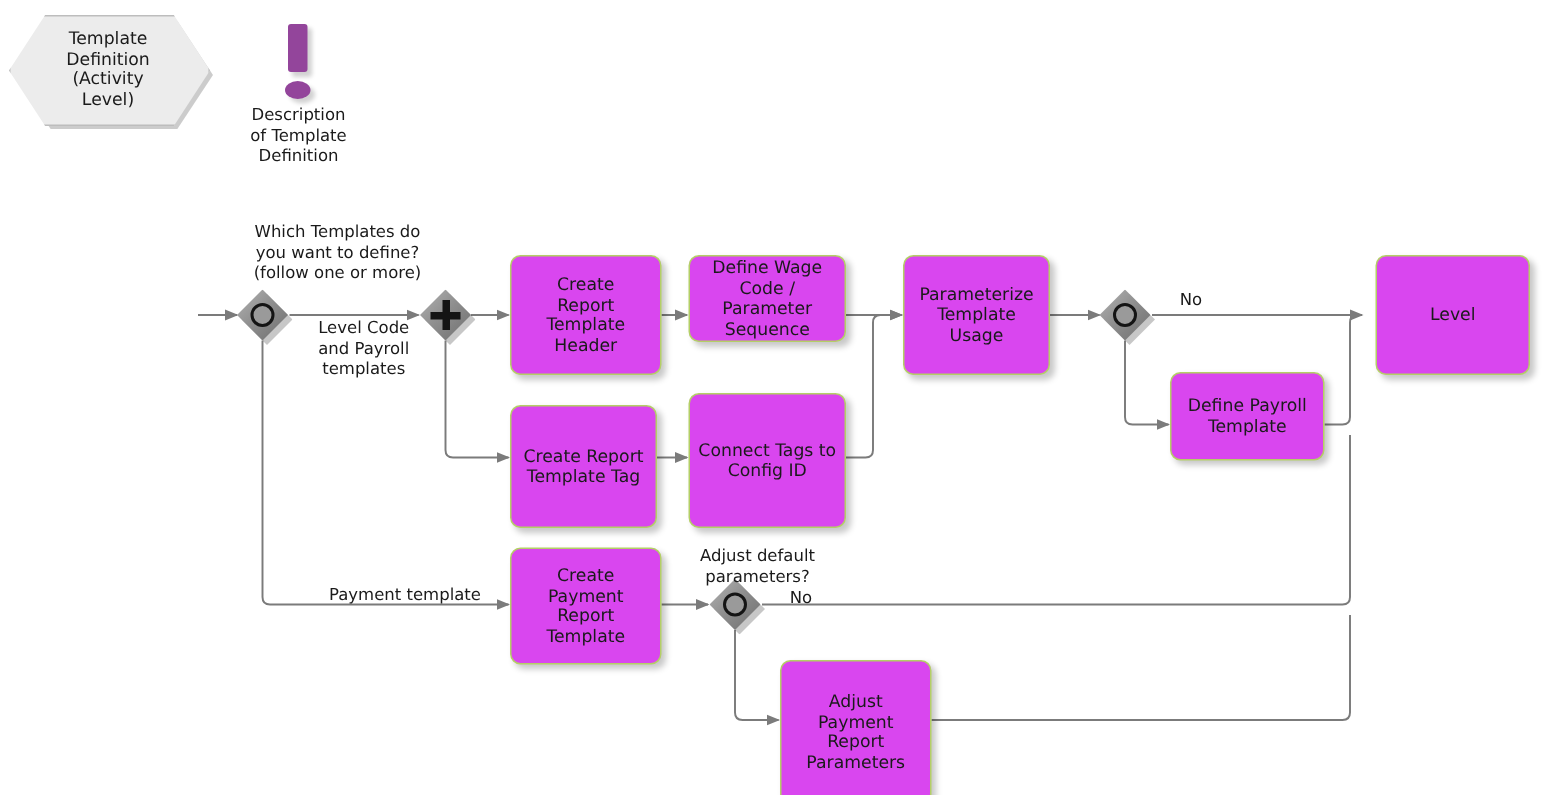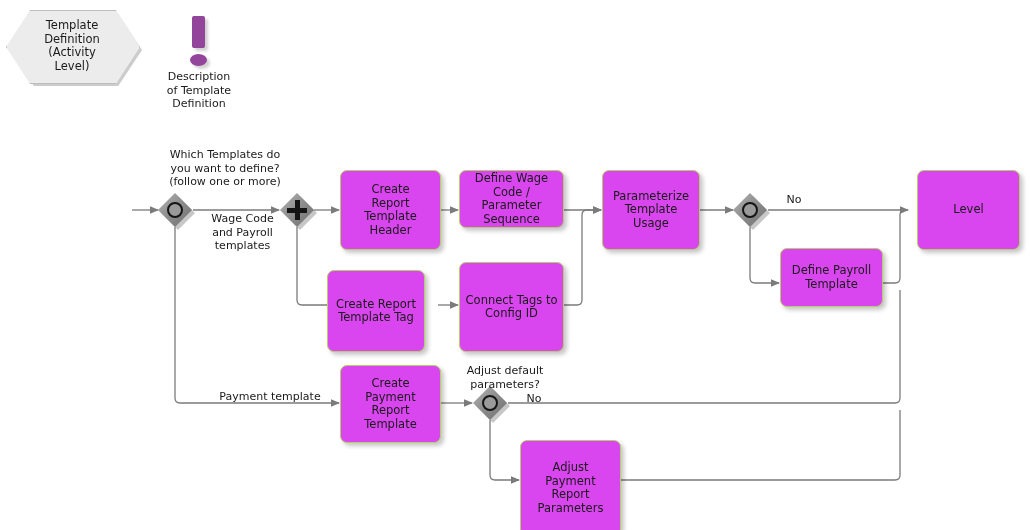--- a/index.html
+++ b/index.html
@@ -244,21 +244,21 @@
   <div class="task" style="left:340px; top:170px; width:101px; height:80px;">Create
 Report
 Template
 Header</div>
 
   <div class="task" style="left:459px; top:170px; width:105px; height:58px;">Define Wage
 Code /
 Parameter
 Sequence</div>
 
-  <div class="task" style="left:327px; top:270px; width:98px; height:82px;">Create Report
+  <div class="task" style="left:340px; top:270px; width:98px; height:82px;">Create Report
 Template Tag</div>
 
   <div class="task" style="left:459px; top:262px; width:105px; height:90px;">Connect Tags to
 Config ID</div>
 
   <div class="task" style="left:602px; top:170px; width:98px; height:80px;">Parameterize
 Template
 Usage</div>
 
   <div class="task" style="left:780px; top:248px; width:103px; height:59px;">Define Payroll
@@ -298,21 +298,21 @@
   <div class="gw" style="left:473px; top:386px;">
     <div class="dshadow"></div>
     <div class="dmain"></div>
     <div class="ring"></div>
   </div>
 
   <div class="elabel center" style="left:110px; top:148px; width:230px;">Which Templates do
 you want to define?
 (follow one or more)</div>
 
-  <div class="elabel center" style="left:190px; top:212px; width:105px;">Wage Code
+  <div class="elabel center" style="left:190px; top:212px; width:105px;">Level Code
 and Payroll
 templates</div>
 
   <div class="elabel left" style="left:200px; top:390px; width:140px;">Payment template</div>
 
 
   <div class="elabel left" style="left:779px; top:193px; width:30px;">No</div>
 
   <div class="elabel center" style="left:435px; top:364px; width:140px;">Adjust default
 parameters?</div>

